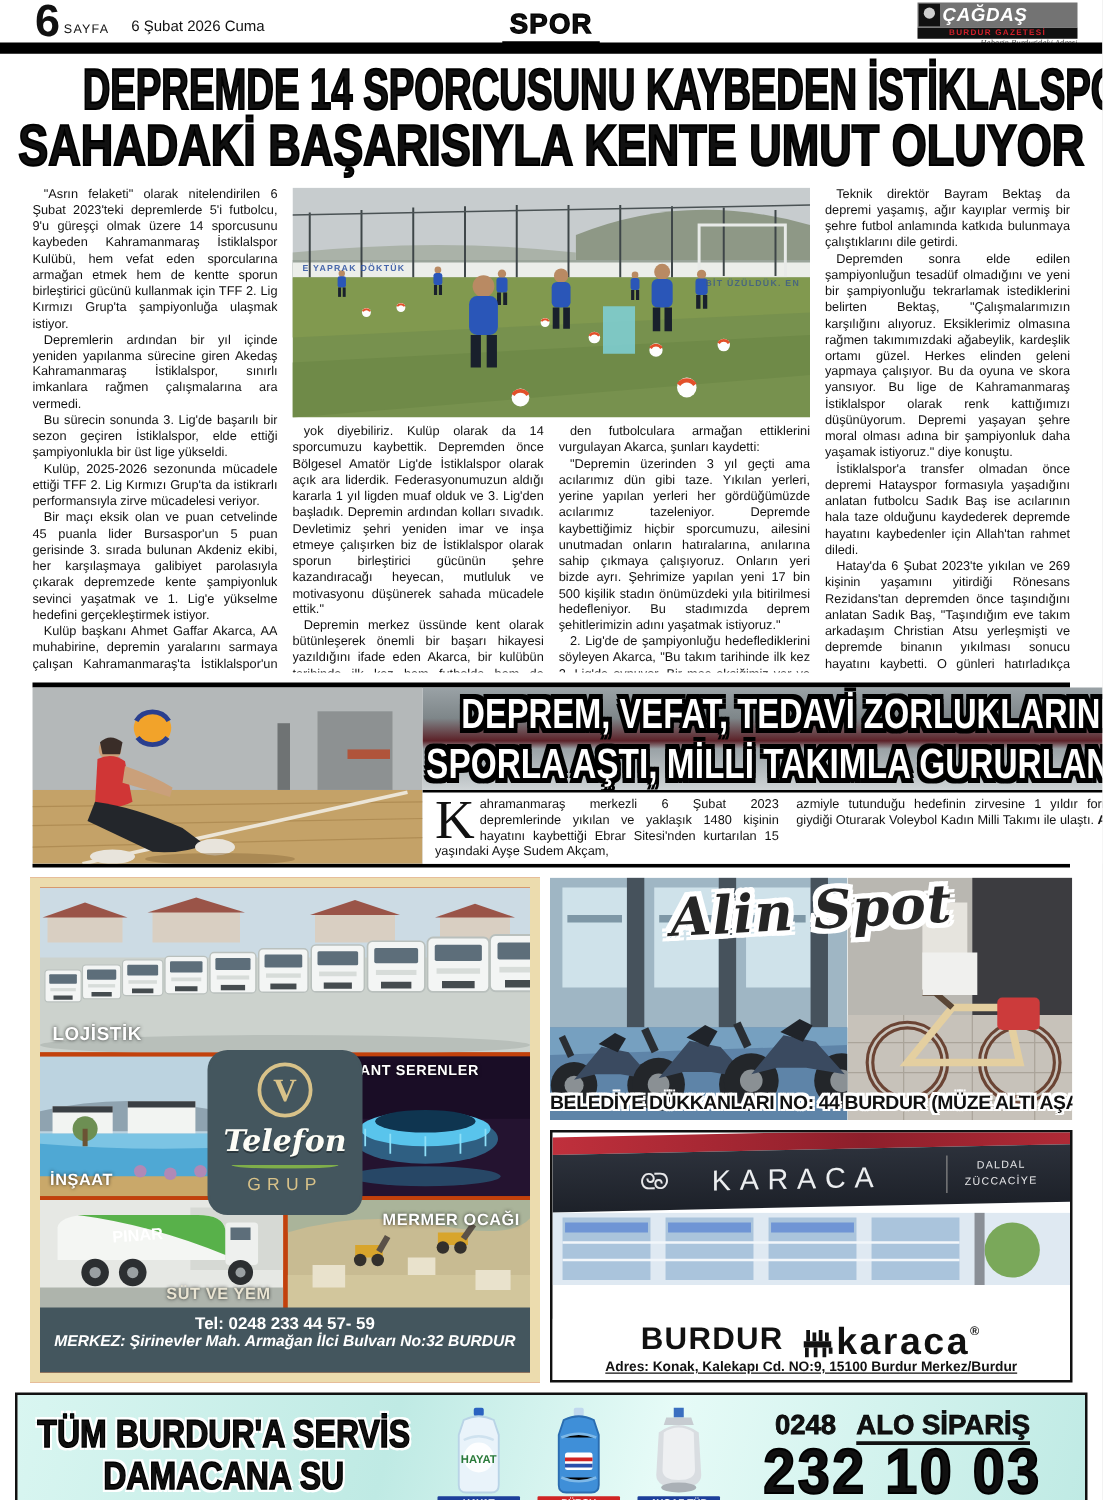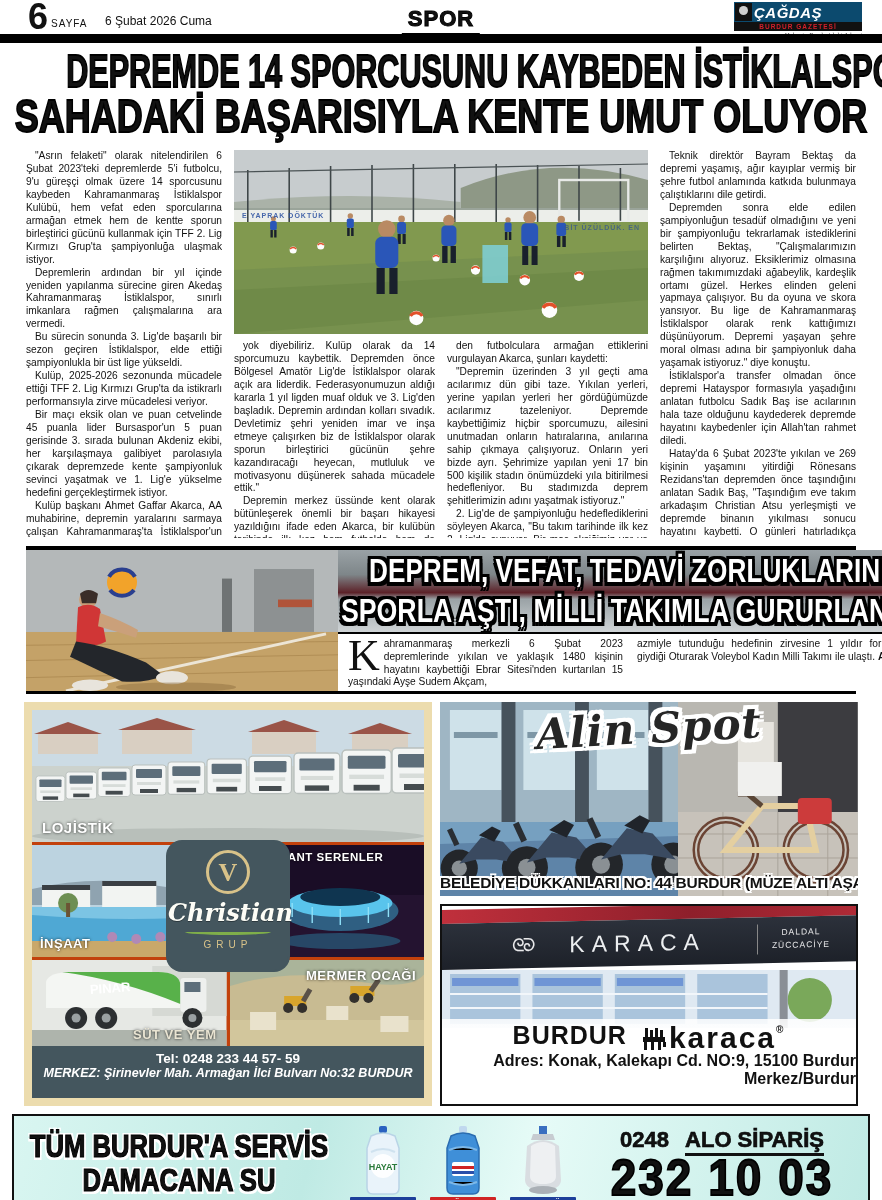--- a/index.html
+++ b/index.html
@@ -13,21 +13,21 @@
   .hdr { position:relative; height:44px; }
   .hdr-left { position:absolute; left:28px; top:2px; display:flex; align-items:flex-start; }
   .pageno { font-size:36px; font-weight:700; line-height:30px; }
   .pagelbl { font-size:10px; font-weight:400; margin:16px 0 0 3px; letter-spacing:1px; }
   .hdr-date { position:absolute; left:105px; top:14px; font-size:12px; }
   .section-title { position:absolute; left:50%; top:6px; transform:translateX(-50%);
     font-size:22px; font-weight:700; letter-spacing:1px; -webkit-text-stroke:1px #000;
     border-bottom:4px solid #000; padding:0 6px 1px; }
   .hdr-bar { position:absolute; left:0; right:0; top:34px; height:9px; background:#000; }
   .masthead { position:absolute; right:20px; top:2px; width:128px; }
-  .mast-red { background:#0c4a6e; color:#fff; display:flex; align-items:center; height:20px; padding-left:20px;
+  .mast-red { background:#737373; color:#fff; display:flex; align-items:center; height:20px; padding-left:20px;
     font-weight:700; font-style:italic; font-size:15px; letter-spacing:.5px; position:relative; }
   .mast-ata { position:absolute; left:1px; top:1px; width:17px; height:18px; background:#111; }
   .mast-ata:before { content:""; position:absolute; left:4px; top:3px; width:9px; height:9px; border-radius:50%; background:#cfcfcf; }
   .mast-black { background:#111; color:#d2202a; text-align:center; font-size:6.5px; font-weight:700; letter-spacing:1px; padding:1px 0; }
   .mast-tag { text-align:right; font-family:"DejaVu Serif", serif; font-style:italic; font-size:5.5px; color:#333; padding-top:1px; }
   
   .lead-hl { text-align:center; margin-top:6px; }
   .lead-hl .l1, .lead-hl .l2 { font-weight:700; font-size:36px; -webkit-text-stroke:1.4px #000;
     white-space:nowrap; line-height:44px; height:45px; }
   .lead-hl .l1 { transform:scale(.85,1.28); }
@@ -78,21 +78,21 @@
     text-align:center; font-weight:700; padding-top:5px; }
   .v-footer .tel { font-size:13.5px; }
   .v-footer .adr { font-size:12.5px; margin-top:0;font-style:italic; }
   .v-logo { position:absolute; left:50%; top:132px; transform:translateX(-50%); width:120px; height:128px;
     background:#44565e; border-radius:14px; z-index:5; text-align:center; box-shadow:0 0 0 2px #44565e; }
   .v-logo .ring { width:44px; height:44px; margin:8px auto 0; border:3px solid #d8c289; border-radius:50%;
     color:#d8c289; font-size:26px; font-weight:700; font-family:"Liberation Serif", serif; line-height:40px; }
   .v-logo .vname { color:#fdfdf6; font-family:"DejaVu Serif", serif; font-style:italic; font-weight:700;
     font-size:24px; margin-top:4px; text-shadow:0 1px 0 #2b383e; }
   .v-logo .vswoosh { width:86px; height:6px; margin:2px auto 0; border-bottom:3px solid #7fae4a; border-radius:50%; }
-  .v-logo .vsub { color:#d8c289; font-size:10px; letter-spacing:5px; margin-top:4px; }
+  .v-logo .vsub { color:#d8c289; font-size:14px; letter-spacing:5px; margin-top:4px; }
   
   .rightads { flex:1; display:flex; flex-direction:column; gap:8px; }
   .alinspot { height:194px; position:relative; background:#fff; overflow:hidden; }
   .alin-photos { display:flex; height:100%; }
   .alin-photos > div { position:relative; overflow:hidden; }
   .alin-moto { width:57%; }
   .alin-bike { width:43%; }
   .alin-photos svg { display:block; width:100%; height:100%; }
   .alin-logo { position:absolute; left:50%; top:2px; transform:translateX(-50%) rotate(-3deg);
     font-family:"DejaVu Serif", serif; font-style:italic; font-weight:700; font-size:42px; color:#262626;
@@ -104,28 +104,28 @@
   
   .karaca { flex:1; border:2px solid #111; position:relative; background:#fff; overflow:hidden; }
   .k-awning { height:14px; background:linear-gradient(90deg,#c0303c,#8e1f2b 60%,#b02a36); transform:skewY(-1.2deg); transform-origin:left; margin-top:4px; }
   .k-fascia { height:46px; background:linear-gradient(180deg,#2c313b,#1d2129); display:flex; align-items:center; transform:skewY(-1.2deg); transform-origin:left; position:relative; }
   .k-orn { color:#e8e8ea; font-size:18px; margin-left:70px; letter-spacing:-2px; }
   .k-sign { color:#eceef0; font-size:23px; letter-spacing:7px; margin-left:36px; font-weight:400; }
   .k-side { position:absolute; right:26px; top:7px; border-left:1px solid #888; padding:2px 0 2px 14px;
     color:#e8e8ea; font-size:8.5px; letter-spacing:1px; text-align:center; line-height:1.5; }
   .k-windows { height:58px; position:relative; overflow:hidden; }
   .k-windows svg { display:block; width:100%; height:100%; }
-  .k-info { position:absolute; left:0; right:0; bottom:12px; text-align:right; padding:2px 0 4px; background:linear-gradient(180deg, rgba(255,255,255,.85), #fff 30%); }
+  .k-info { position:absolute; left:0; right:0; bottom:0; text-align:center; padding:2px 0 4px; background:linear-gradient(180deg, rgba(255,255,255,.85), #fff 30%); }
   .k-brandrow { display:flex; align-items:flex-end; justify-content:center; gap:14px; }
   .k-city { font-size:25px; font-weight:700; letter-spacing:1px; }
   .k-brand { font-size:30px; font-weight:700; letter-spacing:2px; line-height:.8; position:relative; }
   .k-reg { font-size:10px; vertical-align:top; }
   .k-deer { display:inline-block; vertical-align:bottom; margin-right:2px; }
   .k-tel { font-size:17px; font-weight:700; margin-top:3px; }
-  .k-adr { font-size:16px; font-weight:700; margin-top:2px; }
+  .k-adr { font-size:11px; font-weight:700; margin-top:2px;text-decoration:underline; }
   
   .water { margin:8px 12px 0; height:100px; border:2px solid #111;
     background:linear-gradient(105deg,#d9f6f1 0%,#bfeae4 35%,#e6fbf7 60%,#bfeae4 100%); position:relative; display:flex; align-items:center; }
   .w-left { width:330px; text-align:center; }
   .w-left div { font-weight:700; font-size:27px; -webkit-text-stroke:1px #000; line-height:34px; white-space:nowrap; transform:scale(.95,1.15);
     text-shadow:-2px -2px 0 #fff,2px -2px 0 #fff,-2px 2px 0 #fff,2px 2px 0 #fff; }
   .w-prods { display:flex; gap:14px; align-items:flex-end; height:88px; margin-left:6px; }
   .w-prod { width:66px; text-align:center; position:relative; }
   .w-prod svg { display:block; margin:0 auto; }
   .w-chip { margin-top:1px; font-size:8px; font-weight:700; color:#fff; padding:1px 0; border-radius:1px; }
@@ -437,21 +437,21 @@
                 <rect x="142" y="18" width="5" height="14" fill="#5a5148" transform="rotate(35 144 25)"></rect>
                 <circle cx="124" cy="38" r="5" fill="#33302c"></circle>
                 <circle cx="138" cy="38" r="5" fill="#33302c"></circle>
               </g>
           </svg>
           <div class="v-label lab-mer">MERMER OCAĞI</div>
         </div>
       </div>
       <div class="v-logo">
         <div class="ring">V</div>
-        <div class="vname">Christian</div>
+        <div class="vname">Telefon</div>
         <div class="vswoosh"></div>
         <div class="vsub">GRUP</div>
       </div>
       <div class="v-footer">
         <div class="tel">Tel: 0248 233 44 57- 59</div>
         <div class="adr">MERKEZ: Şirinevler Mah. Armağan İlci Bulvarı No:32 BURDUR</div>
       </div>
     </div>
 
     <div class="rightads">

